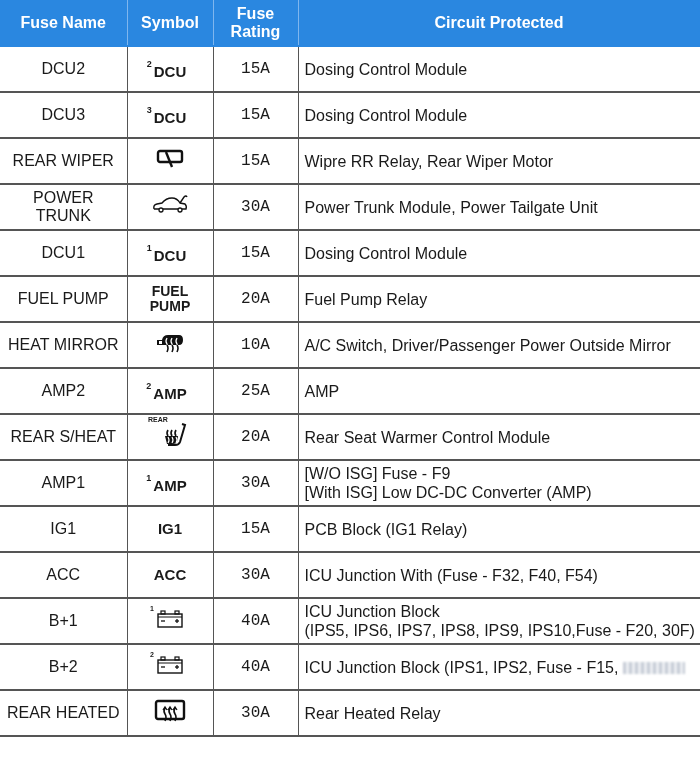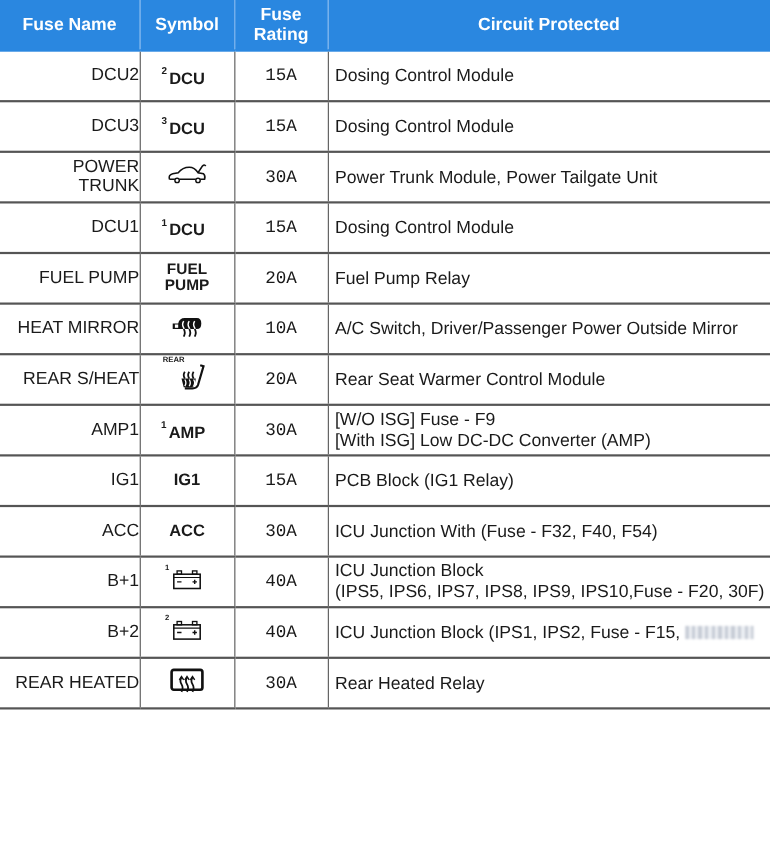--- a/index.html
+++ b/index.html
@@ -30,21 +30,21 @@
     thead th:first-child { border-left: none; }
     tbody td {
       height: 44px;
       padding: 0;
       font-size: 16px;
       border-bottom: 2px solid #555555;
       border-left: 1.5px solid #555555;
       vertical-align: middle;
     }
     tbody td:first-child { border-left: none; }
-    td.name { text-align: right; line-height: 18px; }
+    td.name { text-align: center; line-height: 18px; }
     td.rate { text-align: center; font-family: Liberation Mono, monospace; }
     td.circ { text-align: left; padding-left: 6px; line-height: 19px; }
     td.sym { text-align: center; }
     .sym-text {
       font-weight: bold;
       font-size: 15px;
       display: inline-block;
       position: relative;
       line-height: 16px;
     }
@@ -103,20 +103,33 @@
 
     <tr>
       <td class="name">DCU3</td>
       <td class="sym">
         <span class="sym-text boxed"><span class="sup">3</span><span>DCU</span></span>
       </td>
       <td class="rate">15A</td>
       <td class="circ">Dosing Control Module</td>
     </tr>
 
+    <tr>
+      <td class="name">REAR WIPER</td>
+      <td class="sym">
+        <span class="icon-wrap">
+          <svg width="28" height="20" viewBox="0 0 28 20">
+              <rect x="2" y="2" width="24" height="11" rx="2" fill="none" stroke="#111" stroke-width="2.4"></rect>
+              <line x1="10" y1="3" x2="16" y2="18" stroke="#111" stroke-width="2.4"></line>
+            </svg>
+        </span>
+      </td>
+      <td class="rate">15A</td>
+      <td class="circ">Wipre RR Relay, Rear Wiper Motor</td>
+    </tr>
 
 
     <tr>
       <td class="name">
         <span>POWER</span><br>
         <span>TRUNK</span>
       </td>
       <td class="sym">
         <span class="icon-wrap">
           <svg width="38" height="22" viewBox="0 0 38 22">
@@ -161,20 +174,28 @@
               <rect x="4" y="9" width="3" height="3" fill="#fff"></rect>
               <path d="M12 6 q-2 3 0 6 q2 3 0 7 M17 6 q-2 3 0 6 q2 3 0 7 M22 6 q-2 3 0 6 q2 3 0 7" fill="none" stroke="#fff" stroke-width="1.3"></path>
               <path d="M12 13 q2 3 0 7 M17 13 q2 3 0 7 M22 13 q2 3 0 7" fill="none" stroke="#111" stroke-width="1.6"></path>
             </svg>
         </span>
       </td>
       <td class="rate">10A</td>
       <td class="circ">A/C Switch, Driver/Passenger Power Outside Mirror</td>
     </tr>
 
+    <tr>
+      <td class="name">AMP2</td>
+      <td class="sym">
+        <span class="sym-text boxed"><span class="sup">2</span><span>AMP</span></span>
+      </td>
+      <td class="rate">25A</td>
+      <td class="circ">AMP</td>
+    </tr>
 
     <tr>
       <td class="name">REAR S/HEAT</td>
       <td class="sym">
         <span class="icon-wrap" style="margin-left:10px;">
           <span class="rear-lbl">REAR</span>
           <svg width="26" height="26" viewBox="0 0 26 26">
               <path d="M20 2 L23 3 L18 20 Q17 23 13 23 L6 23" fill="none" stroke="#111" stroke-width="2"></path>
               <path d="M3 14 L16 14 L15 20 Q14 22 11 22 L5 22 Z" fill="#111"></path>
               <path d="M6 8 q-2 3 0 6 M10 8 q-2 3 0 6 M14 8 q-2 3 0 6" fill="none" stroke="#111" stroke-width="1.6"></path>

